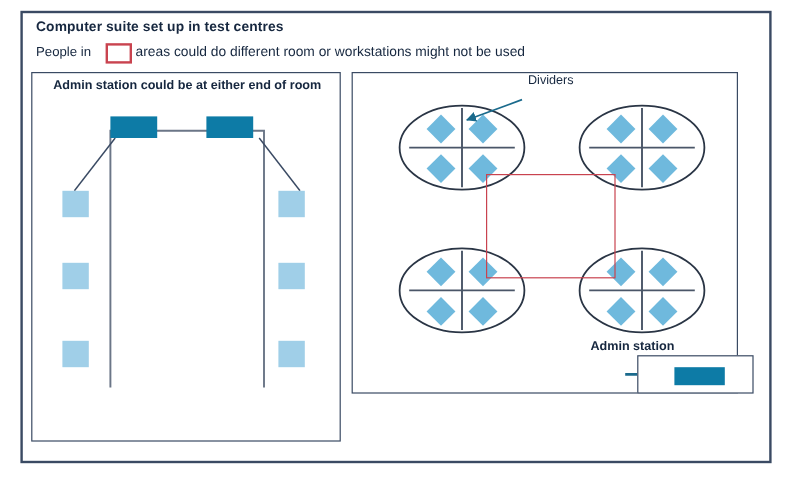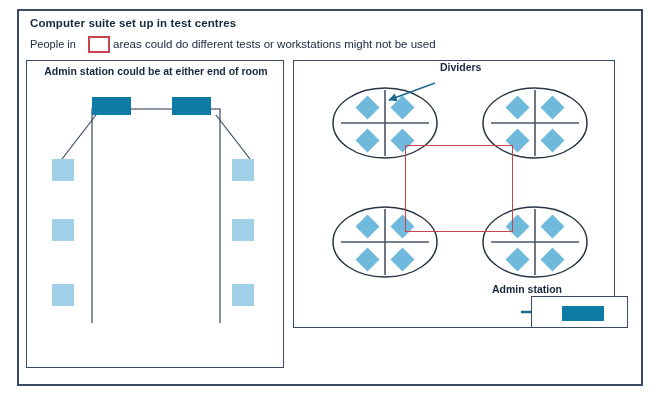--- a/index.html
+++ b/index.html
@@ -128,21 +128,21 @@
     height: 268px;
     border: 1.6px solid #3a4a63;
     box-sizing: border-box;
     background: #ffffff;
   }
   .dividers-label {
     position: absolute;
     left: 440px;
     top: 61px;
     font-size: 10.5px;
-    font-weight: bold;
+    font-weight: normal;
     color: #16273f;
     white-space: nowrap;
   }
   .admin-station-label {
     position: absolute;
     left: 452px;
     top: 283px;
     font-size: 10.5px;
     font-weight: bold;
     color: #16273f;
@@ -192,21 +192,21 @@
 <div id="root">
 
   <div class="outer-frame"></div>
 
   <div class="title">Computer suite set up in test centres</div>
 
   <div class="subtitle-a">People in</div>
 
   <div class="legend-box"></div>
 
-  <div class="subtitle-b">areas could do different tests or workstations might not be used</div>
+  <div class="subtitle-b">areas could do different room or workstations might not be used</div>
 
   <div class="panel-left"></div>
 
   <div class="panel-left-title">Admin station could be at either end of room</div>
 
   <svg class="room-svg" viewBox="0 0 258 308">
 
     <path d="M 66,263 L 66,49 L 194,49 L 194,263" fill="none" stroke="#6b7687" stroke-width="1.6"></path>
 
     <line x1="70" y1="55" x2="36" y2="99" stroke="#3a4a63" stroke-width="1.2"></line>

